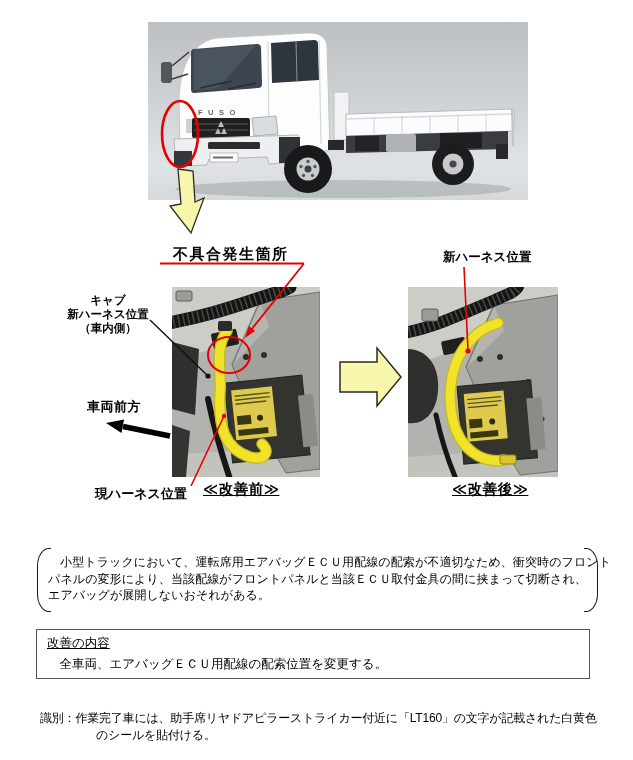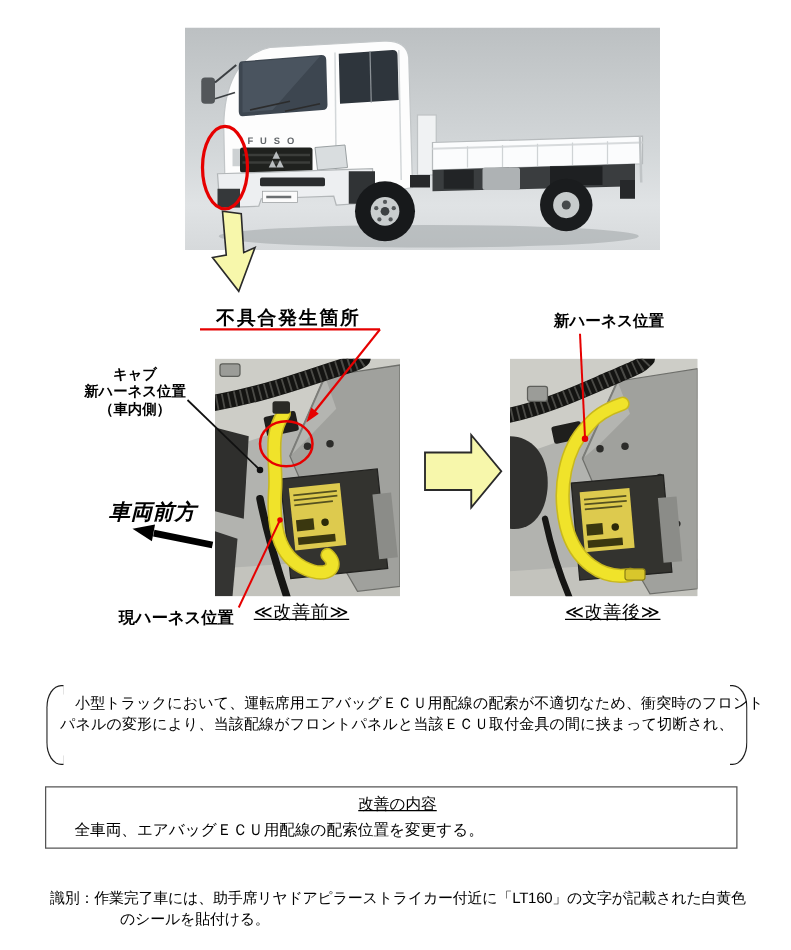--- a/index.html
+++ b/index.html
@@ -5,38 +5,38 @@
   html,body{margin:0;padding:0;background:#fff;}
   .page{
     position:relative;width:633px;height:760px;background:#ffffff;overflow:hidden;
     font-family:"Liberation Sans","DejaVu Sans",sans-serif;color:#000;
   }
   .abs{position:absolute;padding-left:28px;}
   
   .lbl{position:absolute;white-space:nowrap;color:#000;z-index:60;}
   .defect-lbl{left:173px;top:245px;font-size:15px;font-weight:bold;letter-spacing:1.5px;text-align:center;}
   .cab-lbl{left:60px;top:293px;width:96px;text-align:center;font-size:11.5px;line-height:14px;font-weight:bold;}
-  .front-lbl{left:87px;top:398px;font-size:17px;font-weight:bold;letter-spacing:0.5px;font-style:italic;}
+  .front-lbl{left:87px;top:398px;font-size:13px;font-weight:bold;letter-spacing:0.5px;}
   .cur-harness-lbl{left:95px;top:485px;font-size:13px;font-weight:bold;}
   .new-harness-lbl{left:443px;top:249px;font-size:12.5px;font-weight:bold;}
-  .caption{font-size:14.5px;font-weight:normal;text-decoration:underline;letter-spacing:0.5px;}
+  .caption{font-size:14.5px;font-weight:bold;text-decoration:underline;letter-spacing:0.5px;}
   .before-cap{left:203px;top:480px;}
   .after-cap{left:452px;top:480px;}
   
   .photo{position:absolute;z-index:10;}
   
   .desc-text{position:absolute;left:48px;top:554px;width:545px;font-size:12px;line-height:16.5px;letter-spacing:0.1px;z-index:20;}
   .desc-text div{white-space:nowrap;}
   .bracket{position:absolute;width:13px;height:62px;z-index:20;}
   .bracket-l{left:37px;top:548px;border:1.6px solid #1a1a1a;border-right:none;
              border-top-left-radius:12px 18px;border-bottom-left-radius:12px 18px;}
   .bracket-r{left:584px;top:548px;border:1.6px solid #1a1a1a;border-left:none;
              border-top-right-radius:12px 18px;border-bottom-right-radius:12px 18px;}
   .imp-box{position:absolute;left:36px;top:629px;width:552px;height:48px;border:1.2px solid #555;z-index:20;}
-  .imp-title{margin:5px 0 0 10px;font-size:12.5px;text-decoration:underline;white-space:nowrap;text-align:center;}
+  .imp-title{margin:5px 0 0 10px;font-size:12.5px;text-decoration:underline;white-space:nowrap;}
   .imp-body{margin:4px 0 0 10px;font-size:12.5px;white-space:nowrap;}
   .ident{position:absolute;left:40px;top:710px;font-size:12px;line-height:17px;letter-spacing:-0.2px;z-index:20;}
   .ident div{white-space:nowrap;}
   .ident .l2{margin-left:56px;}
   
   .overlay{position:absolute;left:0;top:0;z-index:40;pointer-events:none;}
 </style>
 </head>
 <body>
 
@@ -237,20 +237,21 @@
   <div class="lbl cur-harness-lbl">現ハーネス位置</div>
   <div class="lbl new-harness-lbl">新ハーネス位置</div>
   <div class="lbl caption before-cap">≪改善前≫</div>
   <div class="lbl caption after-cap">≪改善後≫</div>
 
   <div class="bracket bracket-l"></div>
   <div class="bracket bracket-r"></div>
   <div class="desc-text">
     <div>　小型トラックにおいて、運転席用エアバッグＥＣＵ用配線の配索が不適切なため、衝突時のフロント</div>
     <div>パネルの変形により、当該配線がフロントパネルと当該ＥＣＵ取付金具の間に挟まって切断され、</div>
+    <div>エアバッグが展開しないおそれがある。</div>
   </div>
 
   <div class="imp-box">
     <div class="imp-title">改善の内容</div>
     <div class="imp-body">　全車両、エアバッグＥＣＵ用配線の配索位置を変更する。</div>
   </div>
 
   <div class="ident">
     <div class="l1">識別：作業完了車には、助手席リヤドアピラーストライカー付近に「LT160」の文字が記載された白黄色</div>
     <div class="l2">のシールを貼付ける。</div>

